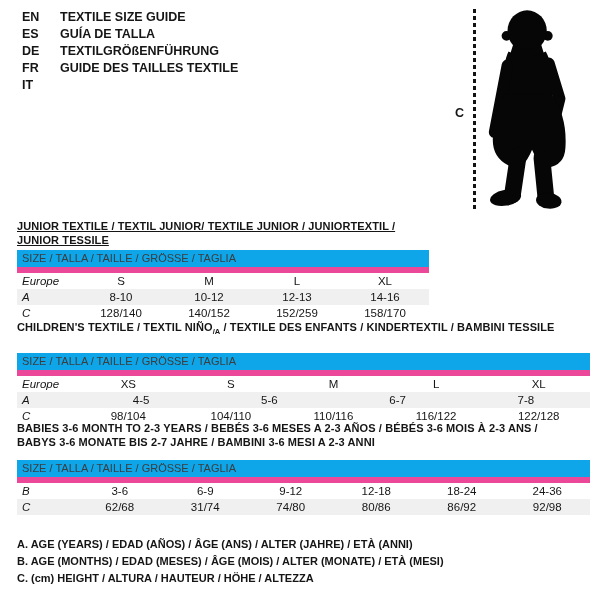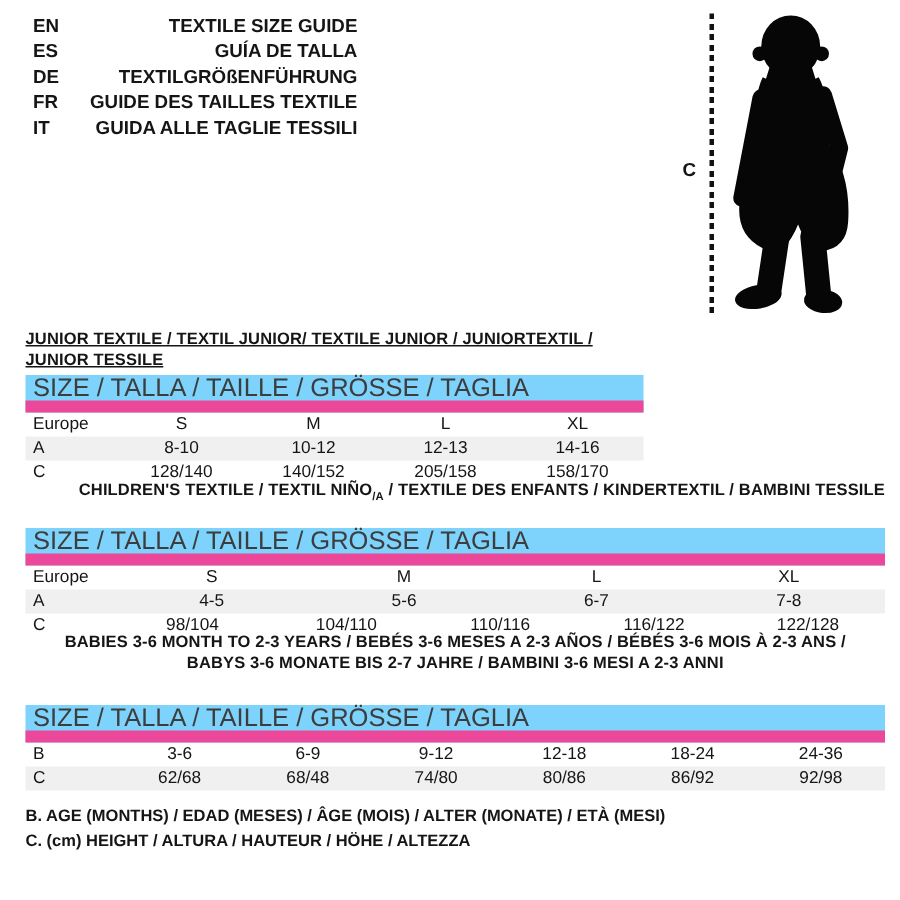--- a/index.html
+++ b/index.html
@@ -4,44 +4,44 @@
 <style>
   html,body{margin:0;padding:0;}
   body{
     width:600px;height:600px;background:#fff;color:#151515;
     font-family:"Liberation Sans", sans-serif;position:relative;overflow:hidden;
   }
   .canvas{position:absolute;inset:0;background:#fff;}
 
   
   .langs{position:absolute;top:9px;left:22px;font-weight:bold;font-size:12.5px;line-height:17px;}
-  .lang-row{display:flex;justify-content:space-between;}
+  .lang-row{display:flex;}
   .lang-code{width:38px;}
 
   
   .figure{position:absolute;top:6px;left:448px;width:145px;height:205px;}
   .c-label{position:absolute;left:7px;top:100px;font-weight:bold;font-size:12.5px;}
   .meas-line{position:absolute;left:25px;top:3px;width:3px;height:200px;
     background:repeating-linear-gradient(to bottom,#121212 0 4px,transparent 4px 7px);}
   .baby-svg{position:absolute;left:33px;top:2px;width:108px;height:202px;}
 
   
   .tbl{position:absolute;left:17px;}
   .t1{top:219px;width:412px;}
   .t2{top:320px;width:573px;}
   .t3{top:421px;width:573px;}
   .tbl-title{font-weight:bold;font-size:11px;line-height:14px;letter-spacing:0.1px;}
   .t1 .tbl-title{margin-bottom:3px;text-decoration:underline;}
-  .t2 .tbl-title{margin-bottom:14px;text-align:right;}
-  .t3 .tbl-title{margin-bottom:21px;text-align:center;}
+  .t2 .tbl-title{margin-bottom:14px;}
+  .t3 .tbl-title{margin-bottom:11px;}
   .tbl-title sub{font-size:7.5px;}
-  .size-bar{height:17px;line-height:17px;background:#7dd3fc;border-bottom:8px solid #ec4899;
-    font-size:17px;color:#3d3d3d;padding-left:5px;}
+  .size-bar{height:17px;line-height:17px;background:#0ea5e9;border-bottom:6px solid #ec4899;
+    font-size:11px;color:#3d3d3d;padding-left:5px;}
   .row{display:flex;height:16px;line-height:16px;font-size:11.5px;}
-  .row .lbl{width:55px;padding-left:5px;}
+  .row .lbl{width:55px;padding-left:5px;font-style:italic;}
   .row .col{flex:1;text-align:center;}
   .row.alt{background:#f0f0f0;}
 
   
   .legend{position:absolute;left:17px;top:536px;font-weight:bold;font-size:11px;line-height:17px;}
 </style>
 </head>
 <body>
 
 <div class="canvas">
@@ -58,21 +58,20 @@
     <div class="lang-row">
       <span class="lang-code">DE</span>
       <span class="lang-title">TEXTILGRÖßENFÜHRUNG</span>
     </div>
     <div class="lang-row">
       <span class="lang-code">FR</span>
       <span class="lang-title">GUIDE DES TAILLES TEXTILE</span>
     </div>
     <div class="lang-row">
       <span class="lang-code">IT</span>
-      <span class="lang-title">GUIDA ALLE TAGLIE TESSILI</span>
     </div>
   </header>
 
   <div class="figure">
     <span class="c-label">C</span>
     <div class="meas-line"></div>
     <svg class="baby-svg" viewBox="0 0 110 205" aria-hidden="true">
       <g fill="#060606" stroke="none">
 
         <circle cx="26" cy="28" r="5"></circle>
@@ -113,30 +112,31 @@
       <span class="lbl">A</span>
       <span class="col">8-10</span>
       <span class="col">10-12</span>
       <span class="col">12-13</span>
       <span class="col">14-16</span>
     </div>
     <div class="row">
       <span class="lbl">C</span>
       <span class="col">128/140</span>
       <span class="col">140/152</span>
-      <span class="col">205/158</span>
+      <span class="col">152/259</span>
       <span class="col">158/170</span>
     </div>
   </section>
 
   <section class="tbl t2">
     <div class="tbl-title"><span>CHILDREN'S TEXTILE / TEXTIL NIÑO</span><sub>/A</sub><span> / TEXTILE DES ENFANTS / KINDERTEXTIL / BAMBINI TESSILE</span></div>
     <div class="size-bar">SIZE / TALLA / TAILLE / GRÖSSE / TAGLIA</div>
     <div class="row">
       <span class="lbl">Europe</span>
+      <span class="col">XS</span>
       <span class="col">S</span>
       <span class="col">M</span>
       <span class="col">L</span>
       <span class="col">XL</span>
     </div>
     <div class="row alt">
       <span class="lbl">A</span>
       <span class="col">4-5</span>
       <span class="col">5-6</span>
       <span class="col">6-7</span>
@@ -163,26 +163,27 @@
       <span class="col">3-6</span>
       <span class="col">6-9</span>
       <span class="col">9-12</span>
       <span class="col">12-18</span>
       <span class="col">18-24</span>
       <span class="col">24-36</span>
     </div>
     <div class="row alt">
       <span class="lbl">C</span>
       <span class="col">62/68</span>
-      <span class="col">68/48</span>
+      <span class="col">31/74</span>
       <span class="col">74/80</span>
       <span class="col">80/86</span>
       <span class="col">86/92</span>
       <span class="col">92/98</span>
     </div>
   </section>
 
   <footer class="legend">
+    <div>A. AGE (YEARS) / EDAD (AÑOS) / ÂGE (ANS) / ALTER (JAHRE) / ETÀ (ANNI)</div>
     <div>B. AGE (MONTHS) / EDAD (MESES) / ÂGE (MOIS) / ALTER (MONATE) / ETÀ (MESI)</div>
     <div>C. (cm) HEIGHT / ALTURA / HAUTEUR / HÖHE / ALTEZZA</div>
   </footer>
 
 </div>
 
 </body></html>

